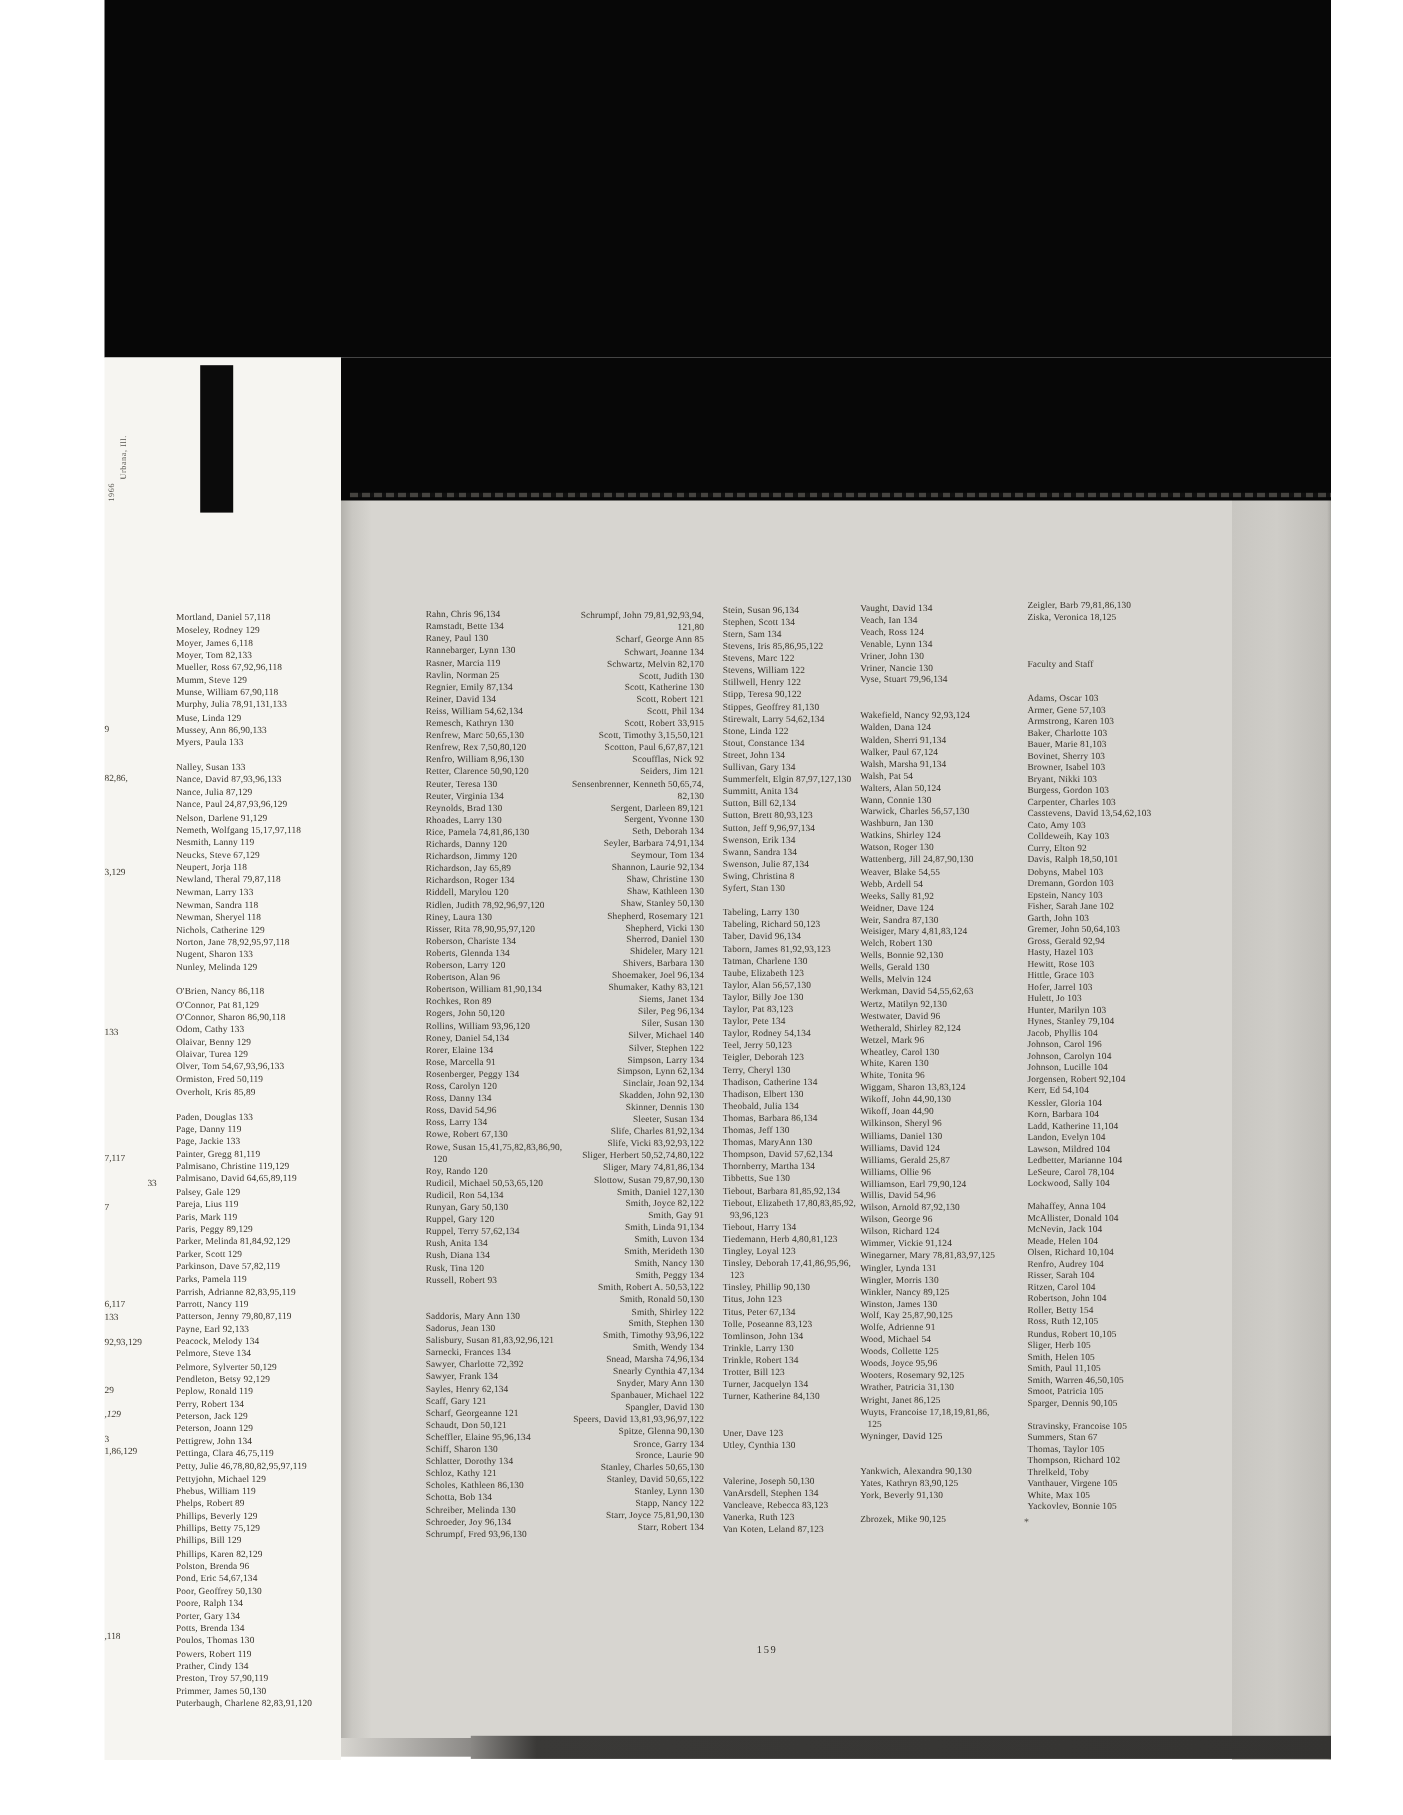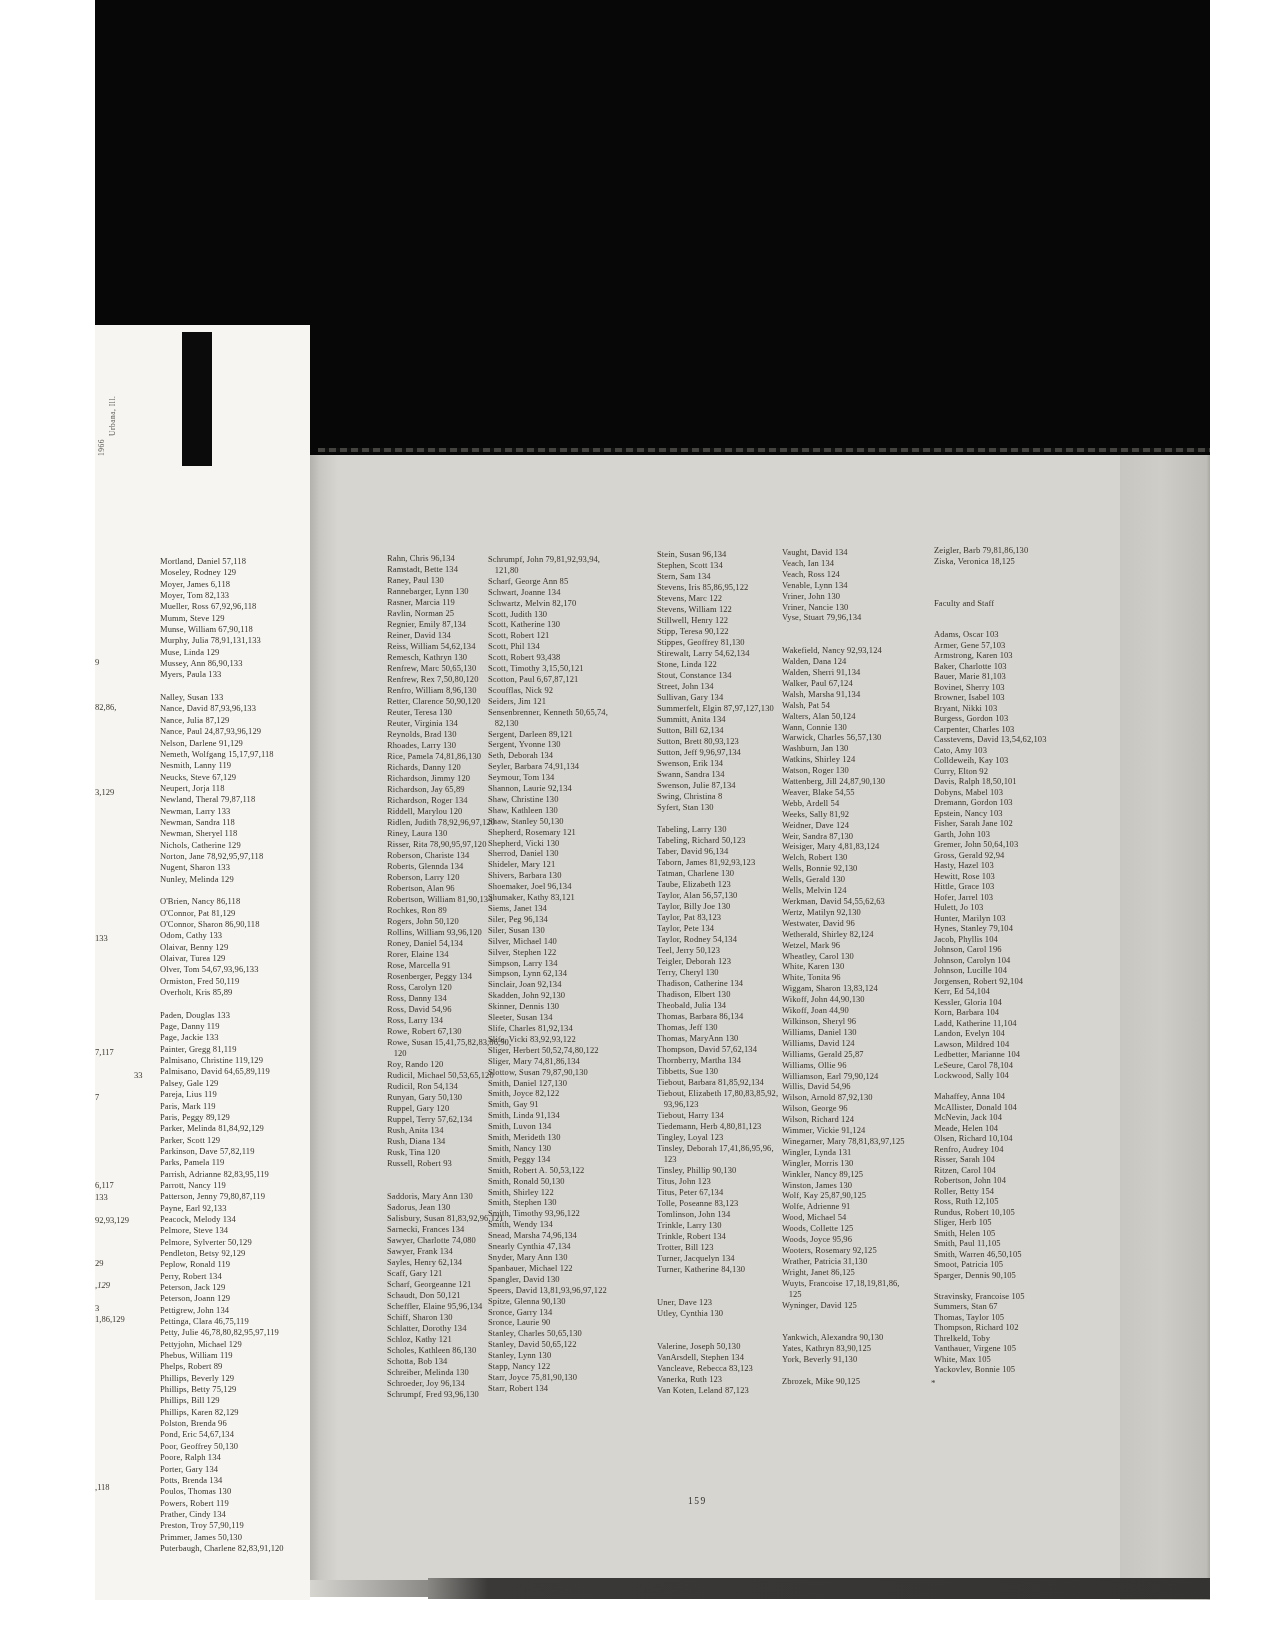--- a/index.html
+++ b/index.html
@@ -21,21 +21,21 @@
      background:repeating-linear-gradient(90deg,#45433f 0 7px,rgba(69,67,63,.15) 7px 11px);}
   .bottom-band{left:428px;top:1578px;width:782px;height:21px;
      background:linear-gradient(90deg,#8a8885 0,#3a3937 60px,#343331 100%);}
   .bottom-fade{left:310px;top:1580px;width:120px;height:17px;background:linear-gradient(90deg,#d7d5d0,#8a8885);}
 
   
   .col{position:absolute;color:#373329;font-size:8.5px;letter-spacing:.1px;}
   .entry{white-space:pre;}
   .col-1{left:160px;top:556px;width:192px;line-height:11.35px;}
   .col-2{left:347px;top:553px;width:148px;line-height:11.0px;margin-left:40px;}
-  .col-3{left:488px;top:554px;width:152px;line-height:10.9px;}
+  .col-3{left:488px;top:554px;width:152px;line-height:10.9px;text-align:right;}
   .col-4{left:628px;top:549px;width:158px;line-height:11.0px;margin-left:29px;}
   .col-5{left:782px;top:547px;width:158px;line-height:10.9px;}
   .col-6{left:934px;top:545px;width:170px;line-height:10.5px;}
   .frag-layer{left:0;top:0;width:160px;height:1650px;}
   .frag{position:absolute;left:95px;color:#3c382e;font-size:8.5px;white-space:pre;}
 
   .page-number{left:688px;top:1496px;color:#33302a;font-size:9.5px;letter-spacing:1.5px;}
   .side-text{color:#56544e;font-size:7.5px;writing-mode:vertical-rl;transform:rotate(180deg);
              letter-spacing:.5px;}
   .side-urbana{left:108px;top:378px;height:58px;}
@@ -225,21 +225,21 @@
       <div class="entry">Rush, Anita 134</div>
       <div class="entry">Rush, Diana 134</div>
       <div class="entry">Rusk, Tina 120</div>
       <div class="entry">Russell, Robert 93</div>
       <div class="entry">&nbsp;</div>
       <div class="entry">&nbsp;</div>
       <div class="entry">Saddoris, Mary Ann 130</div>
       <div class="entry">Sadorus, Jean 130</div>
       <div class="entry">Salisbury, Susan 81,83,92,96,121</div>
       <div class="entry">Sarnecki, Frances 134</div>
-      <div class="entry">Sawyer, Charlotte 74,080</div>
+      <div class="entry">Sawyer, Charlotte 72,392</div>
       <div class="entry">Sawyer, Frank 134</div>
       <div class="entry">Sayles, Henry 62,134</div>
       <div class="entry">Scaff, Gary 121</div>
       <div class="entry">Scharf, Georgeanne 121</div>
       <div class="entry">Schaudt, Don 50,121</div>
       <div class="entry">Scheffler, Elaine 95,96,134</div>
       <div class="entry">Schiff, Sharon 130</div>
       <div class="entry">Schlatter, Dorothy 134</div>
       <div class="entry">Schloz, Kathy 121</div>
       <div class="entry">Scholes, Kathleen 86,130</div>
@@ -251,21 +251,21 @@
   <div class="col col-3">
       <div class="entry">Schrumpf, John 79,81,92,93,94,</div>
       <div class="entry">   121,80</div>
       <div class="entry">Scharf, George Ann 85</div>
       <div class="entry">Schwart, Joanne 134</div>
       <div class="entry">Schwartz, Melvin 82,170</div>
       <div class="entry">Scott, Judith 130</div>
       <div class="entry">Scott, Katherine 130</div>
       <div class="entry">Scott, Robert 121</div>
       <div class="entry">Scott, Phil 134</div>
-      <div class="entry">Scott, Robert 93,438</div>
+      <div class="entry">Scott, Robert 33,915</div>
       <div class="entry">Scott, Timothy 3,15,50,121</div>
       <div class="entry">Scotton, Paul 6,67,87,121</div>
       <div class="entry">Scoufflas, Nick 92</div>
       <div class="entry">Seiders, Jim 121</div>
       <div class="entry">Sensenbrenner, Kenneth 50,65,74,</div>
       <div class="entry">   82,130</div>
       <div class="entry">Sergent, Darleen 89,121</div>
       <div class="entry">Sergent, Yvonne 130</div>
       <div class="entry">Seth, Deborah 134</div>
       <div class="entry">Seyler, Barbara 74,91,134</div>

